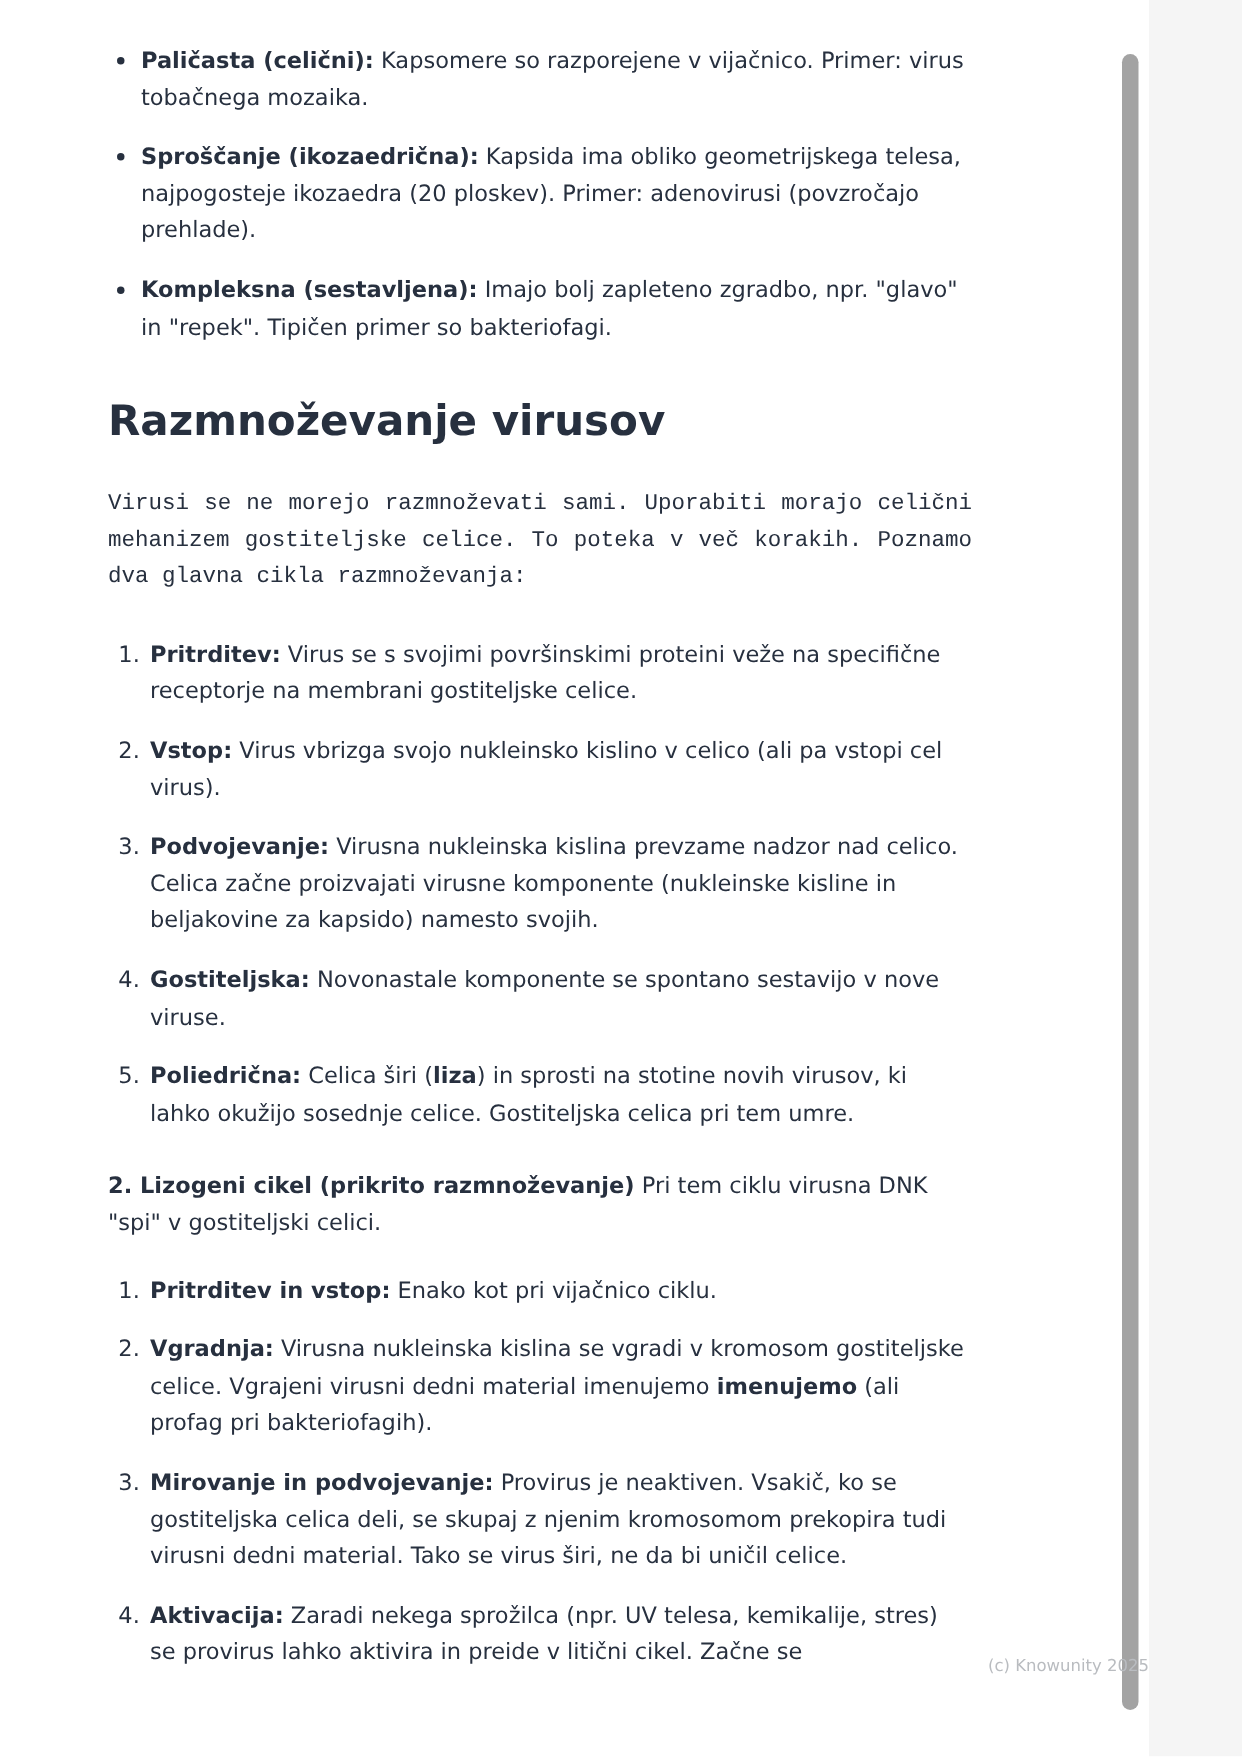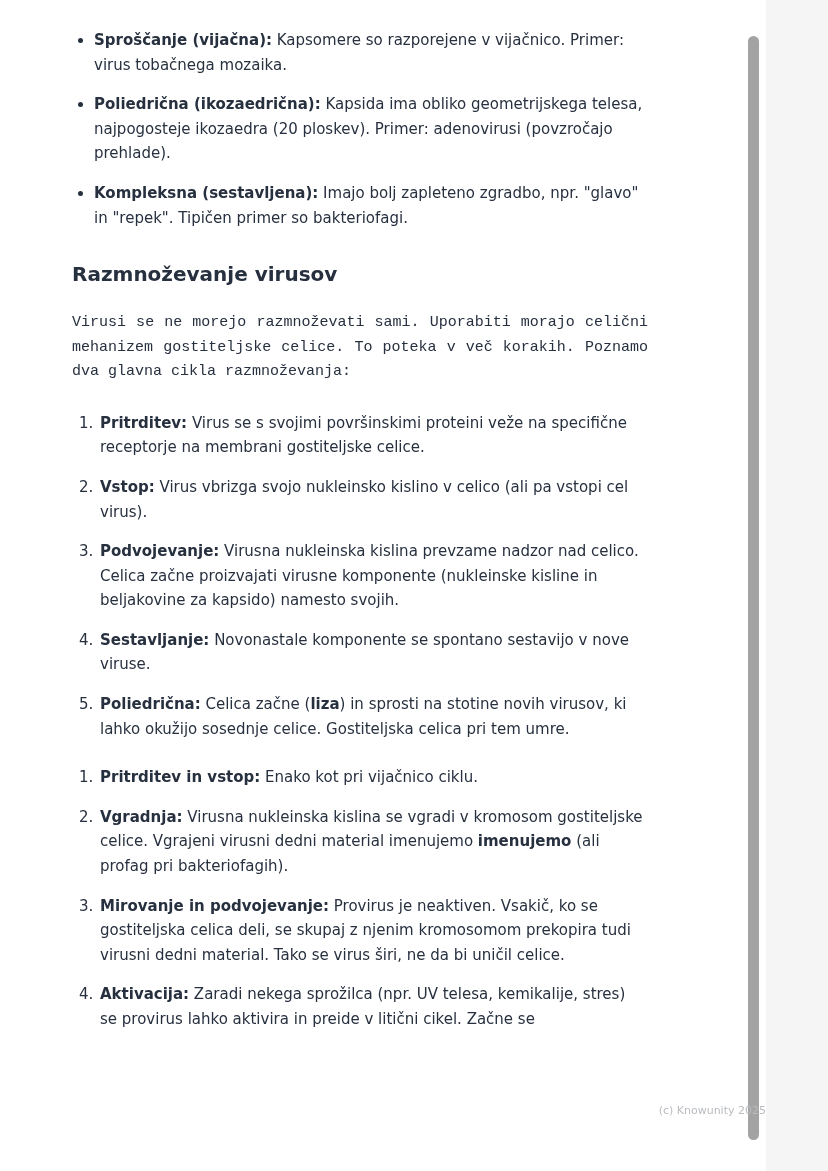--- a/index.html
+++ b/index.html
@@ -24,21 +24,21 @@
   }
   .content {
     position: absolute; left: 72px; top: 28px;
     width: 576px;
     font-size: 15px;
     line-height: 1.64;
   }
   ul.bullets { margin: 0 0 12px 0; padding-left: 22px; }
   ul.bullets li { margin-bottom: 15px; }
   h2.section-heading {
-    font-size: 20px;
+    font-size: 28px;
     font-weight: bold;
     color: #27303f;
     margin: 28px 0 20px 0;
   }
   p.intro { margin: 0 0 26px 0; text-align: justify; font-family: Liberation Mono, monospace; }
   p.cycle { margin: 0 0 20px 0; }
   ol.steps { margin: 0 5px 24px 0; padding-left: 26px; }
   ol.steps li { margin-bottom: 15px; padding-left: 2px; }
   strong { font-weight: bold; }
   .watermark {
@@ -52,24 +52,24 @@
 </head>
 <body>
 
 <div class="right-gutter"></div>
 <div class="scrollbar-thumb"></div>
 
 <div class="content">
 
   <ul class="bullets">
     <li>
-      <strong>Sproščanje (vijačna):</strong><span> Kapsomere so razporejene v vijačnico. Primer: virus tobačnega mozaika.</span>
+      <strong>Paličasta (celični):</strong><span> Kapsomere so razporejene v vijačnico. Primer: virus tobačnega mozaika.</span>
     </li>
     <li>
-      <strong>Poliedrična (ikozaedrična):</strong><span> Kapsida ima obliko geometrijskega telesa, najpogosteje ikozaedra (20 ploskev). Primer: adenovirusi (povzročajo prehlade).</span>
+      <strong>Sproščanje (ikozaedrična):</strong><span> Kapsida ima obliko geometrijskega telesa, najpogosteje ikozaedra (20 ploskev). Primer: adenovirusi (povzročajo prehlade).</span>
     </li>
     <li>
       <strong>Kompleksna (sestavljena):</strong><span> Imajo bolj zapleteno zgradbo, npr. "glavo" in "repek". Tipičen primer so bakteriofagi.</span>
     </li>
   </ul>
 
   <h2 class="section-heading">Razmnoževanje virusov</h2>
 
   <p class="intro">Virusi se ne morejo razmnoževati sami. Uporabiti morajo celični mehanizem gostiteljske celice. To poteka v več korakih. Poznamo dva glavna cikla razmnoževanja:</p>
 
@@ -78,27 +78,30 @@
     <li>
       <strong>Pritrditev:</strong><span> Virus se s svojimi površinskimi proteini veže na specifične receptorje na membrani gostiteljske celice.</span>
     </li>
     <li>
       <strong>Vstop:</strong><span> Virus vbrizga svojo nukleinsko kislino v celico (ali pa vstopi cel virus).</span>
     </li>
     <li>
       <strong>Podvojevanje:</strong><span> Virusna nukleinska kislina prevzame nadzor nad celico. Celica začne proizvajati virusne komponente (nukleinske kisline in beljakovine za kapsido) namesto svojih.</span>
     </li>
     <li>
-      <strong>Sestavljanje:</strong><span> Novonastale komponente se spontano sestavijo v nove viruse.</span>
+      <strong>Gostiteljska:</strong><span> Novonastale komponente se spontano sestavijo v nove viruse.</span>
     </li>
     <li>
-      <strong>Poliedrična:</strong><span> Celica začne (</span><strong>liza</strong><span>) in sprosti na stotine novih virusov, ki lahko okužijo sosednje celice. Gostiteljska celica pri tem umre.</span>
+      <strong>Poliedrična:</strong><span> Celica širi (</span><strong>liza</strong><span>) in sprosti na stotine novih virusov, ki lahko okužijo sosednje celice. Gostiteljska celica pri tem umre.</span>
     </li>
   </ol>
 
+  <p class="cycle">
+    <strong>2. Lizogeni cikel (prikrito razmnoževanje)</strong><span> Pri tem ciklu virusna DNK "spi" v gostiteljski celici.</span>
+  </p>
 
   <ol class="steps">
     <li>
       <strong>Pritrditev in vstop:</strong><span> Enako kot pri vijačnico ciklu.</span>
     </li>
     <li>
       <strong>Vgradnja:</strong><span> Virusna nukleinska kislina se vgradi v kromosom gostiteljske celice. Vgrajeni virusni dedni material imenujemo </span><strong>imenujemo</strong><span> (ali profag pri bakteriofagih).</span>
     </li>
     <li>
       <strong>Mirovanje in podvojevanje:</strong><span> Provirus je neaktiven. Vsakič, ko se gostiteljska celica deli, se skupaj z njenim kromosomom prekopira tudi virusni dedni material. Tako se virus širi, ne da bi uničil celice.</span>

